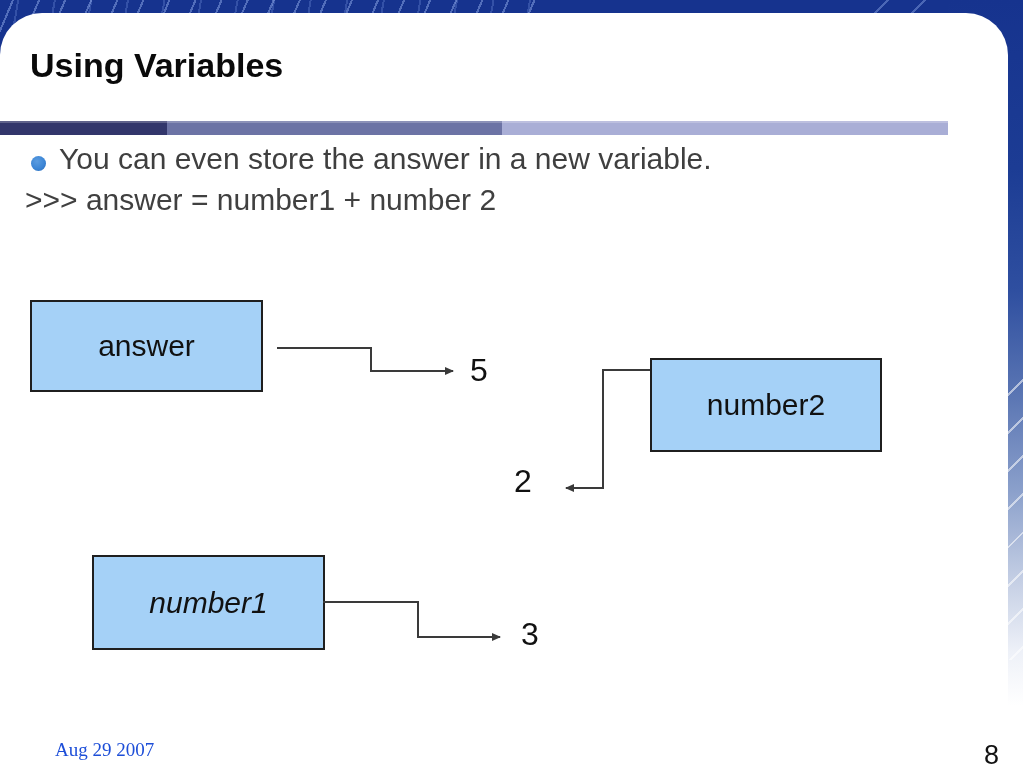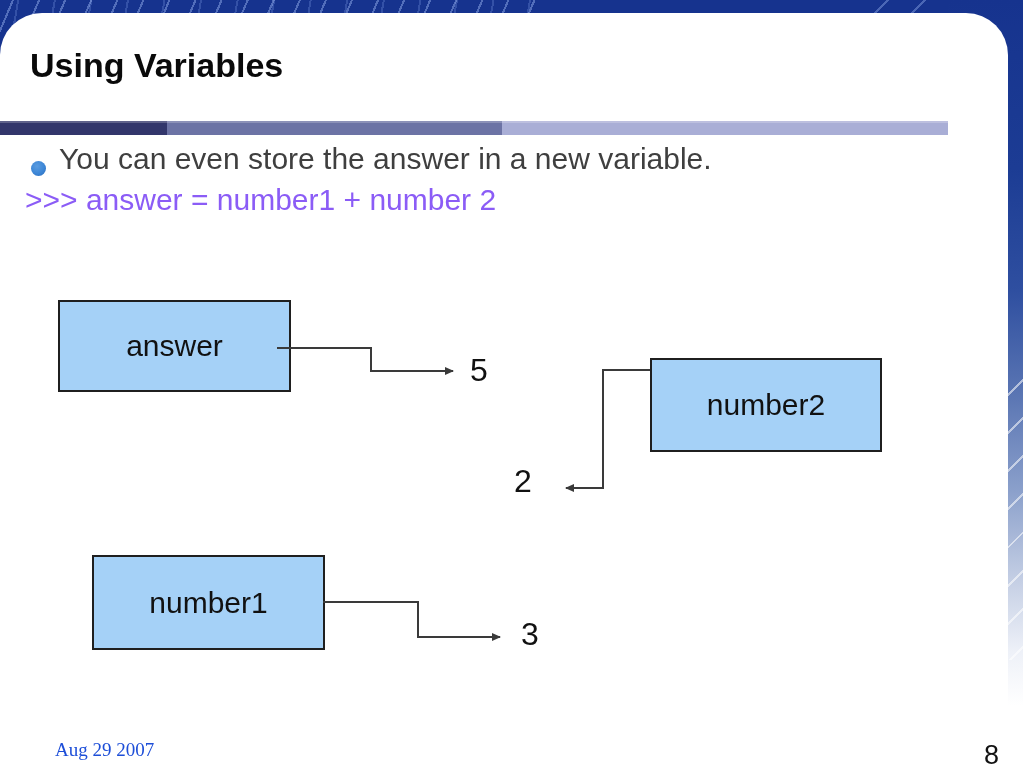--- a/index.html
+++ b/index.html
@@ -25,30 +25,30 @@
   }
   
   .panel{position:absolute;left:0;top:13px;width:1008px;height:754px;background:#ffffff;
     border-radius:42px 42px 0 0;}
   .title{position:absolute;left:30px;top:33px;font-size:34px;font-weight:bold;color:#0a0a0a;}
   .divider{position:absolute;left:0;top:108px;width:948px;height:14px;display:flex;}
   .divider .seg{height:100%;box-shadow:inset 0 2px 0 rgba(255,255,255,.22);}
   .seg-dark{width:167px;background:#32366b;}
   .seg-mid{width:335px;background:#6c73a5;}
   .seg-light{width:446px;background:#a9aed6;}
-  .bullet-line{position:absolute;left:25px;top:129px;display:flex;align-items:flex-end;color:#3f3f3f;font-size:30px;}
+  .bullet-line{position:absolute;left:25px;top:129px;display:flex;align-items:center;color:#3f3f3f;font-size:30px;}
   .bullet-dot{width:15px;height:15px;border-radius:50%;margin:9px 13px 0 6px;flex:0 0 auto;
     background:radial-gradient(circle at 40% 35%, #5b9ce0 0%, #3c86d6 55%, #2a6ab8 100%);}
-  .code-line{position:absolute;left:25px;top:170px;color:#8b5cf6;font-size:30px;}
+  .code-line{position:absolute;left:25px;top:170px;color:#404040;font-size:30px;}
   
   .vbox{position:absolute;background:#a5d1f7;border:2px solid #1f1f1f;
     display:flex;align-items:center;justify-content:center;font-size:30px;color:#111111;}
-  .box-answer {left:58px; top:300px;width:229px;height:88px;}
+  .box-answer {left:30px; top:300px;width:229px;height:88px;}
   .box-number2{left:650px;top:323px;width:228px;height:90px;margin-top:35px;}
-  .box-number1{left:92px; top:555px;width:229px;height:91px;}
+  .box-number1{left:92px; top:555px;width:229px;height:91px;font-style:italic;}
   .val{position:absolute;font-size:32px;color:#111111;}
   .val-5{left:470px;top:352px;}
   .val-2{left:514px;top:463px;}
   .val-3{left:521px;top:616px;}
   .arrows{position:absolute;left:0;top:0;pointer-events:none;}
   
   .footer-date{position:absolute;left:55px;top:726px;font-family:"Liberation Serif",serif;font-size:19px;color:#1d4ed8;}
   .page-number{position:absolute;left:984px;top:727px;font-size:27px;color:#111111;}
 </style>
 </head>

